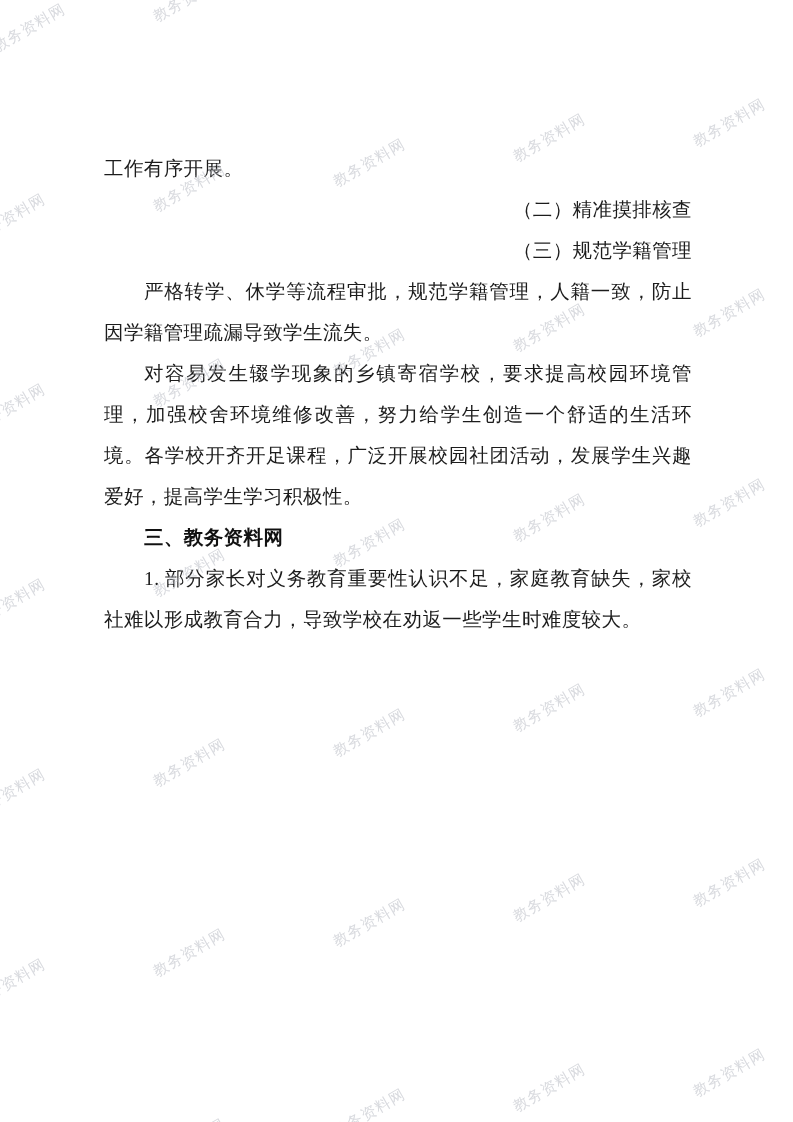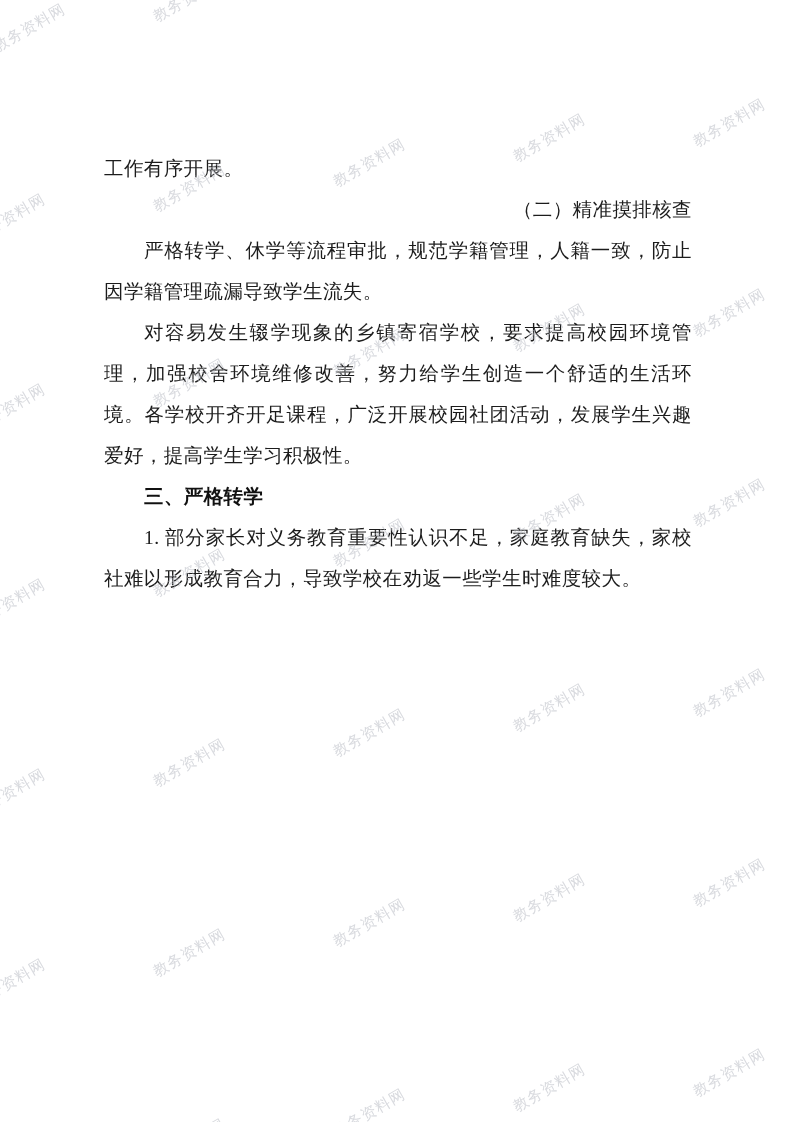--- a/index.html
+++ b/index.html
@@ -81,23 +81,24 @@
     text-align: right;
   }
 </style>
 </head>
 <body>
 
 <div id="page">
   <div id="doc-body">
       <p class="para">工作有序开展。</p>
       <p class="subheading">（二）精准摸排核查</p>
+      <p class="subheading">（三）规范学籍管理</p>
       <p class="para indent2">严格转学、休学等流程审批，规范学籍管理，人籍一致，防止因学籍管理疏漏导致学生流失。</p>
       <p class="para indent2">对容易发生辍学现象的乡镇寄宿学校，要求提高校园环境管理，加强校舍环境维修改善，努力给学生创造一个舒适的生活环境。各学校开齐开足课程，广泛开展校园社团活动，发展学生兴趣爱好，提高学生学习积极性。</p>
-      <p class="heading">三、严格转学</p>
+      <p class="heading">三、教务资料网</p>
       <p class="para indent2">1. 部分家长对义务教育重要性认识不足，家庭教育缺失，家校社难以形成教育合力，导致学校在劝返一些学生时难度较大。</p>
     </div>
 </div>
 
 <div id="watermark-layer">
     <div class="wm" style="left: -10px; top: 40px; color: rgb(185, 188, 196);">教务资料网</div>
     <div class="wm" style="left: 150px; top: 10px; color: rgb(185, 188, 196);">教务资料网</div>
     <div class="wm" style="left: 330px; top: -15px; color: rgb(185, 188, 196);">教务资料网</div>
     <div class="wm" style="left: -30px; top: 230px; color: rgb(185, 188, 196);">教务资料网</div>
     <div class="wm" style="left: 150px; top: 200px; color: rgb(185, 188, 196);">教务资料网</div>

